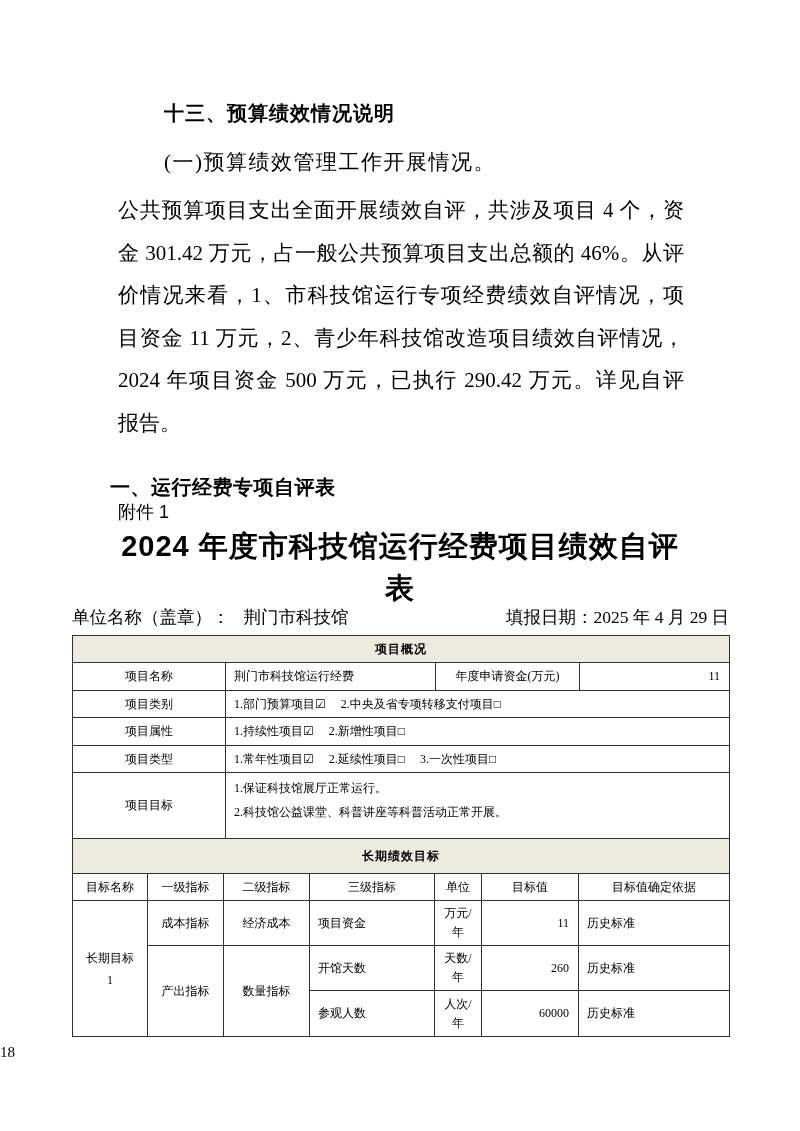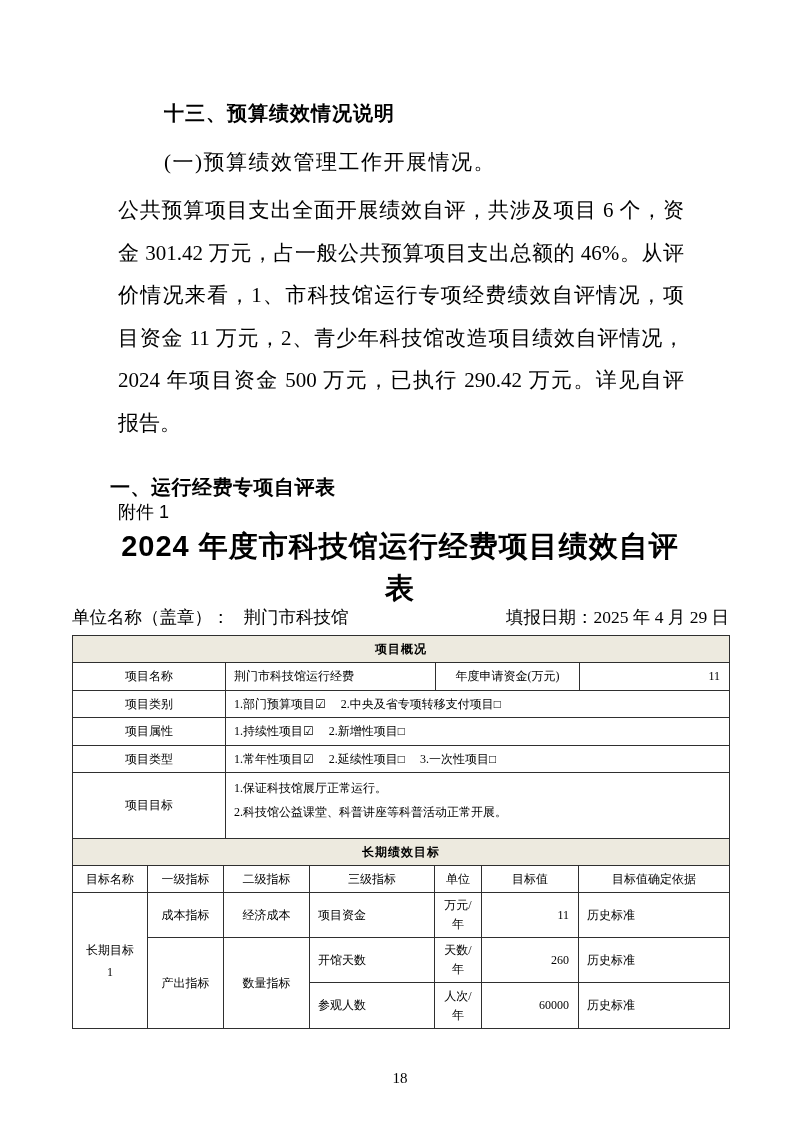--- a/index.html
+++ b/index.html
@@ -71,34 +71,34 @@
     text-align:center;font-weight:bold;letter-spacing:1px;
   }
   td.lbl,td.ctr{text-align:center;}
   td.val{text-align:left;padding-left:8px;}
   td.num{text-align:right;padding-right:9px;}
   td.goalval{vertical-align:top;padding-top:3px;line-height:24px;}
   td.unitcell div{line-height:19px;text-align:center;}
   td.goalname div{line-height:22px;text-align:center;}
   tr.colhead td{text-align:center;}
   .footer{
-    position:absolute;left:0;top:1070px;width:800px;
-    text-align:center;font-size:15px;
+    position:absolute;left:0;top:1044px;width:800px;
+    text-align:left;font-size:15px;
   }
 </style>
 </head>
 <body>
 
 <div class="page">
 
   <div class="doc-heading">十三、预算绩效情况说明</div>
   <div class="doc-subheading">(一)预算绩效管理工作开展情况。</div>
 
   <div class="para">
-    <div class="pline">公共预算项目支出全面开展绩效自评，共涉及项目 6 个，资</div>
+    <div class="pline">公共预算项目支出全面开展绩效自评，共涉及项目 4 个，资</div>
     <div class="pline">金 301.42 万元，占一般公共预算项目支出总额的 46%。从评</div>
     <div class="pline">价情况来看，1、市科技馆运行专项经费绩效自评情况，项</div>
     <div class="pline">目资金 11 万元，2、青少年科技馆改造项目绩效自评情况，</div>
     <div class="pline">2024 年项目资金 500 万元，已执行 290.42 万元。详见自评</div>
     <div class="pline last">报告。</div>
   </div>
 
   <div class="sec-label">一、运行经费专项自评表</div>
   <div class="att-label">附件 1</div>
 
@@ -161,21 +161,21 @@
       <colgroup>
           <col style="width:75px">
           <col style="width:76px">
           <col style="width:86px">
           <col style="width:125px">
           <col style="width:47px">
           <col style="width:97px">
           <col style="width:151px">
         </colgroup>
       <tbody>
-          <tr class="sechead" style="height:27px">
+          <tr class="sechead" style="height:35px">
         <td colspan="7">长期绩效目标</td>
       </tr>
       <tr class="colhead" style="height:27px">
         <td>目标名称</td>
         <td>一级指标</td>
         <td>二级指标</td>
         <td>三级指标</td>
         <td>单位</td>
         <td>目标值</td>
         <td>目标值确定依据</td>

